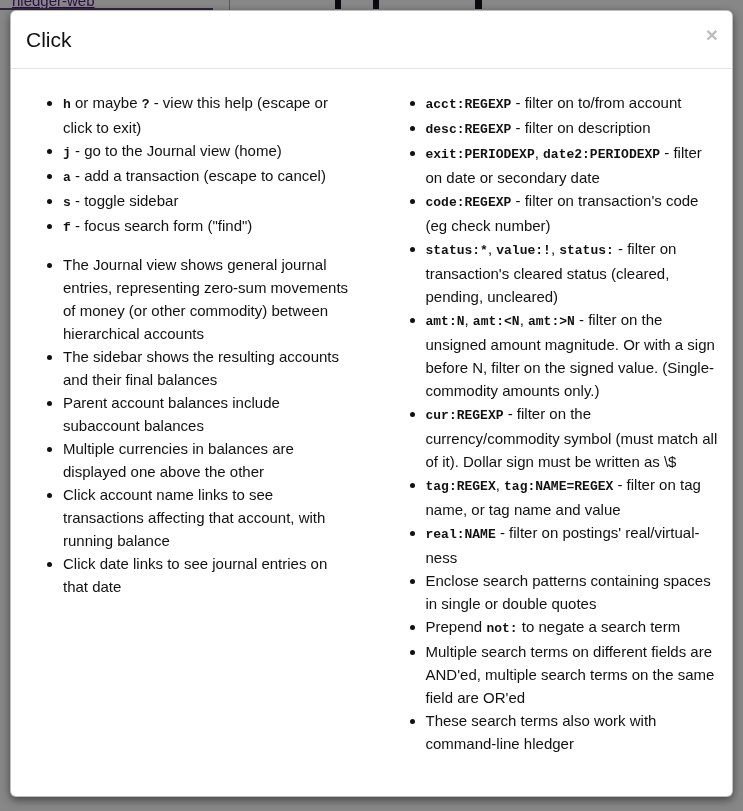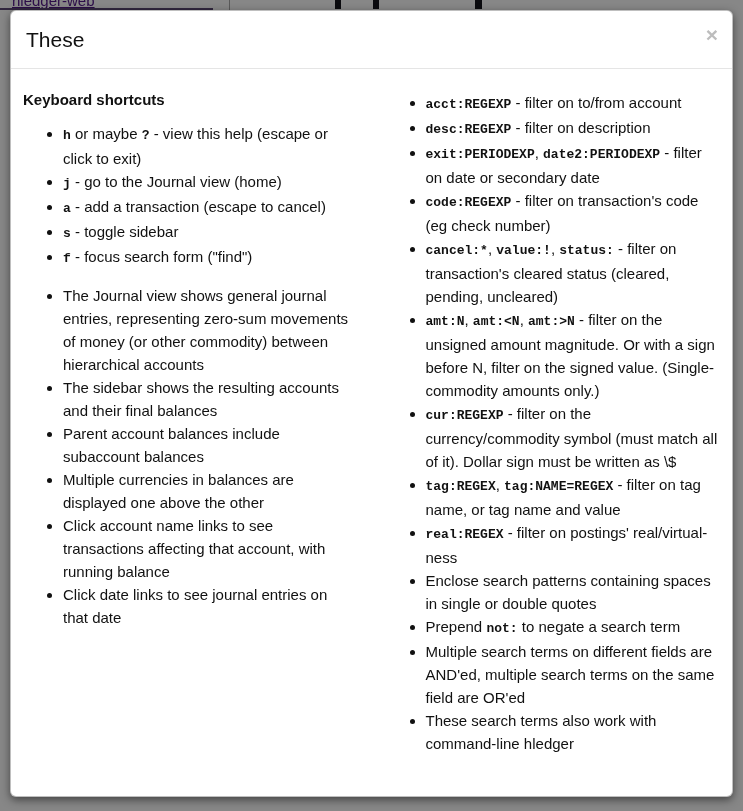--- a/index.html
+++ b/index.html
@@ -90,25 +90,24 @@
   <span class="bg-stem stem-1"></span>
   <span class="bg-stem stem-2"></span>
   <span class="bg-stem stem-3"></span>
 </div>
 
 <div class="overlay"></div>
 
 <div class="help-modal">
   <div class="modal-header">
     <button class="close-btn">×</button>
-    <div class="modal-title">These</div>
+    <div class="modal-title">Click</div>
   </div>
   <div class="modal-body">
     <div class="help-col col-left">
-        <h3 class="sec-heading">Keyboard shortcuts</h3>
         <ul class="help-list">
           <li><code>h</code> or maybe <code>?</code> - view this help (escape or click to exit)</li>
           <li><code>j</code> - go to the Journal view (home)</li>
           <li><code>a</code> - add a transaction (escape to cancel)</li>
           <li><code>s</code> - toggle sidebar</li>
           <li><code>f</code> - focus search form ("find")</li>
         </ul>
         <ul class="help-list">
           <li>The Journal view shows general journal entries, representing zero-sum movements of money (or other commodity) between hierarchical accounts</li>
           <li>The sidebar shows the resulting accounts and their final balances</li>
@@ -117,25 +116,25 @@
           <li>Click account name links to see transactions affecting that account, with running balance</li>
           <li>Click date links to see journal entries on that date</li>
         </ul>
       </div>
     <div class="help-col col-right">
         <ul class="help-list">
           <li><code>acct:REGEXP</code> - filter on to/from account</li>
           <li><code>desc:REGEXP</code> - filter on description</li>
           <li><code>exit:PERIODEXP</code>, <code>date2:PERIODEXP</code> - filter on date or secondary date</li>
           <li><code>code:REGEXP</code> - filter on transaction's code (eg check number)</li>
-          <li><code>cancel:*</code>, <code>value:!</code>, <code>status:</code> - filter on transaction's cleared status (cleared, pending, uncleared)</li>
+          <li><code>status:*</code>, <code>value:!</code>, <code>status:</code> - filter on transaction's cleared status (cleared, pending, uncleared)</li>
           <li><code>amt:N</code>, <code>amt:&lt;N</code>, <code>amt:&gt;N</code> - filter on the unsigned amount magnitude. Or with a sign before N, filter on the signed value. (Single-commodity amounts only.)</li>
           <li><code>cur:REGEXP</code> - filter on the currency/commodity symbol (must match all of it). Dollar sign must be written as \$</li>
           <li><code>tag:REGEX</code>, <code>tag:NAME=REGEX</code> - filter on tag name, or tag name and value</li>
-          <li><code>real:REGEX</code> - filter on postings' real/virtual-ness</li>
+          <li><code>real:NAME</code> - filter on postings' real/virtual-ness</li>
           <li>Enclose search patterns containing spaces in single or double quotes</li>
           <li>Prepend <code>not:</code> to negate a search term</li>
           <li>Multiple search terms on different fields are AND'ed, multiple search terms on the same field are OR'ed</li>
           <li>These search terms also work with command-line hledger</li>
         </ul>
       </div>
   </div>
 </div>
 
 </body></html>

